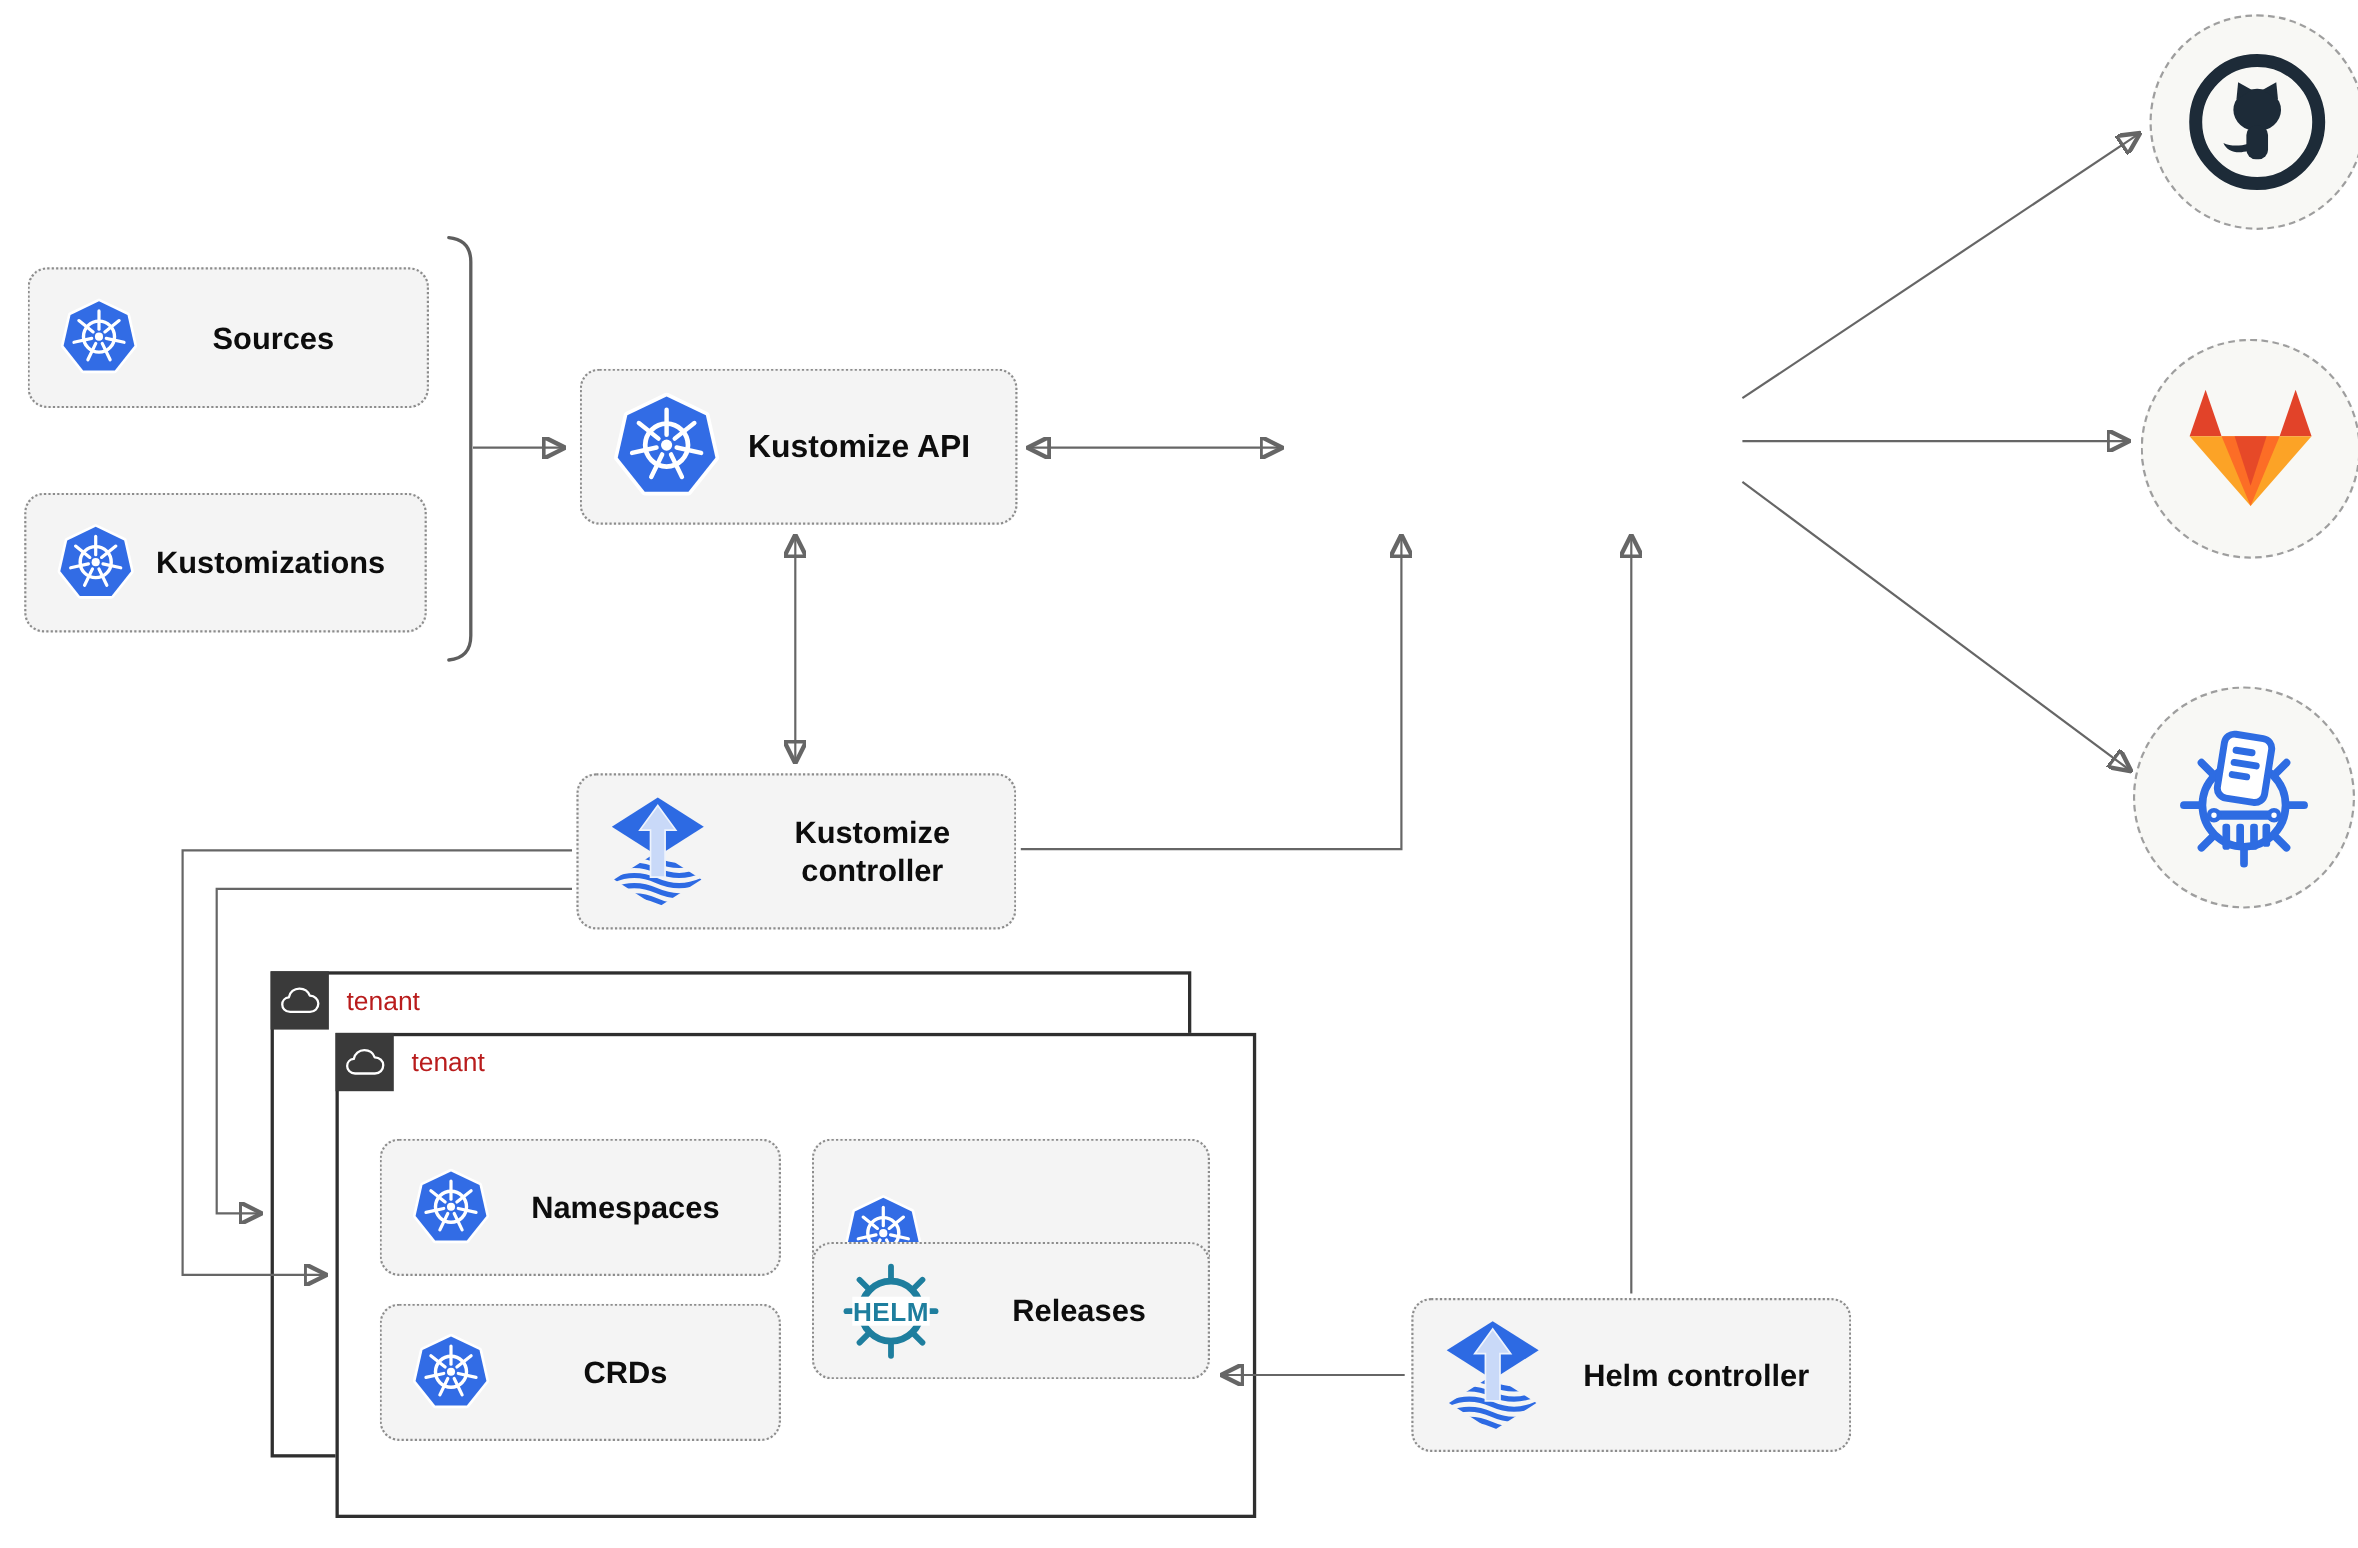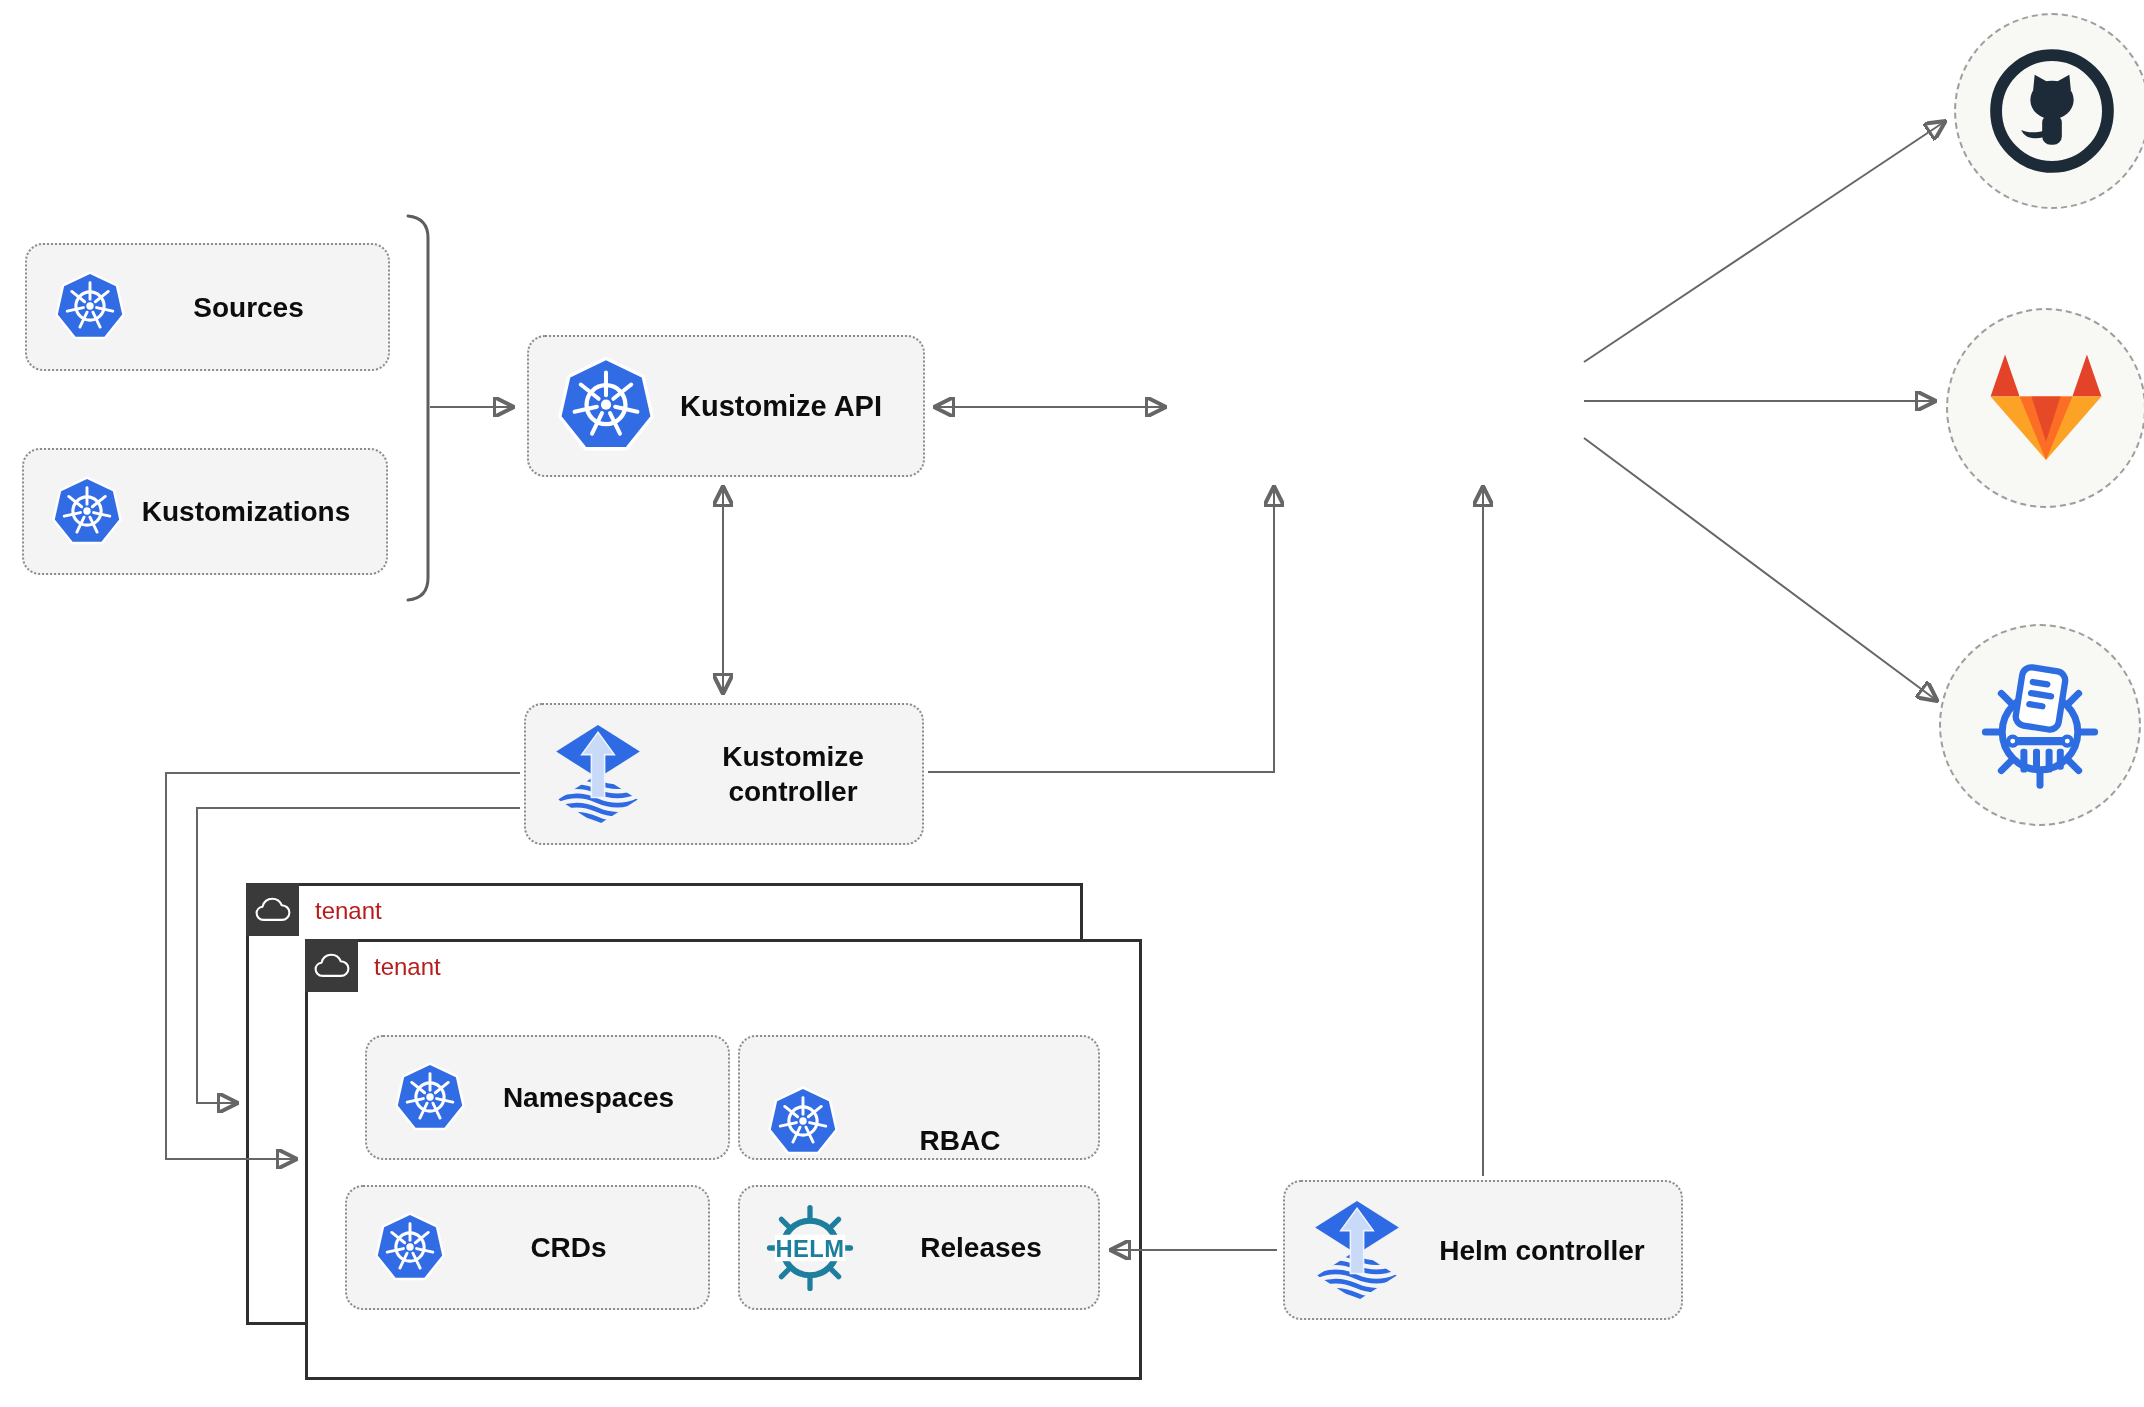--- a/index.html
+++ b/index.html
@@ -186,21 +186,21 @@
 
   <div class="node" style="left:1283px;top:1180px;width:400px;height:140px;">
     <span class="nicon">
       <svg width="92" height="102">
           <use href="#sym-flux"></use>
         </svg>
       </span>
     <span class="nlabel narrow">Helm controller</span>
   </div>
 
-  <div class="node" style="left:365px;top:1035px;width:365px;height:125px;">
+  <div class="node" style="left:345px;top:1035px;width:365px;height:125px;">
     <span class="nicon">
       <svg width="74" height="72">
           <use href="#sym-k8s"></use>
         </svg>
       </span>
     <span class="nlabel">Namespaces</span>
   </div>
 
   <div class="node" style="left:738px;top:1035px;width:362px;height:125px;align-items:flex-end;">
     <span class="nicon">
@@ -213,21 +213,21 @@
 
   <div class="node" style="left:345px;top:1185px;width:365px;height:125px;">
     <span class="nicon">
       <svg width="74" height="72">
           <use href="#sym-k8s"></use>
         </svg>
       </span>
     <span class="nlabel">CRDs</span>
   </div>
 
-  <div class="node" style="left:738px;top:1185px;width:362px;height:125px;gap:28px;">
+  <div class="node" style="left:738px;top:1129px;width:362px;height:125px;gap:28px;">
     <span class="nicon">
       <svg width="88" height="88">
           <use href="#sym-helm-wheel"></use>
         </svg>
       </span>
     <span class="nlabel">Releases</span>
   </div>
 
   <div class="circle-ext" style="left:1954px;top:13px;width:196px;height:196px;">
     <svg width="126" height="126">

